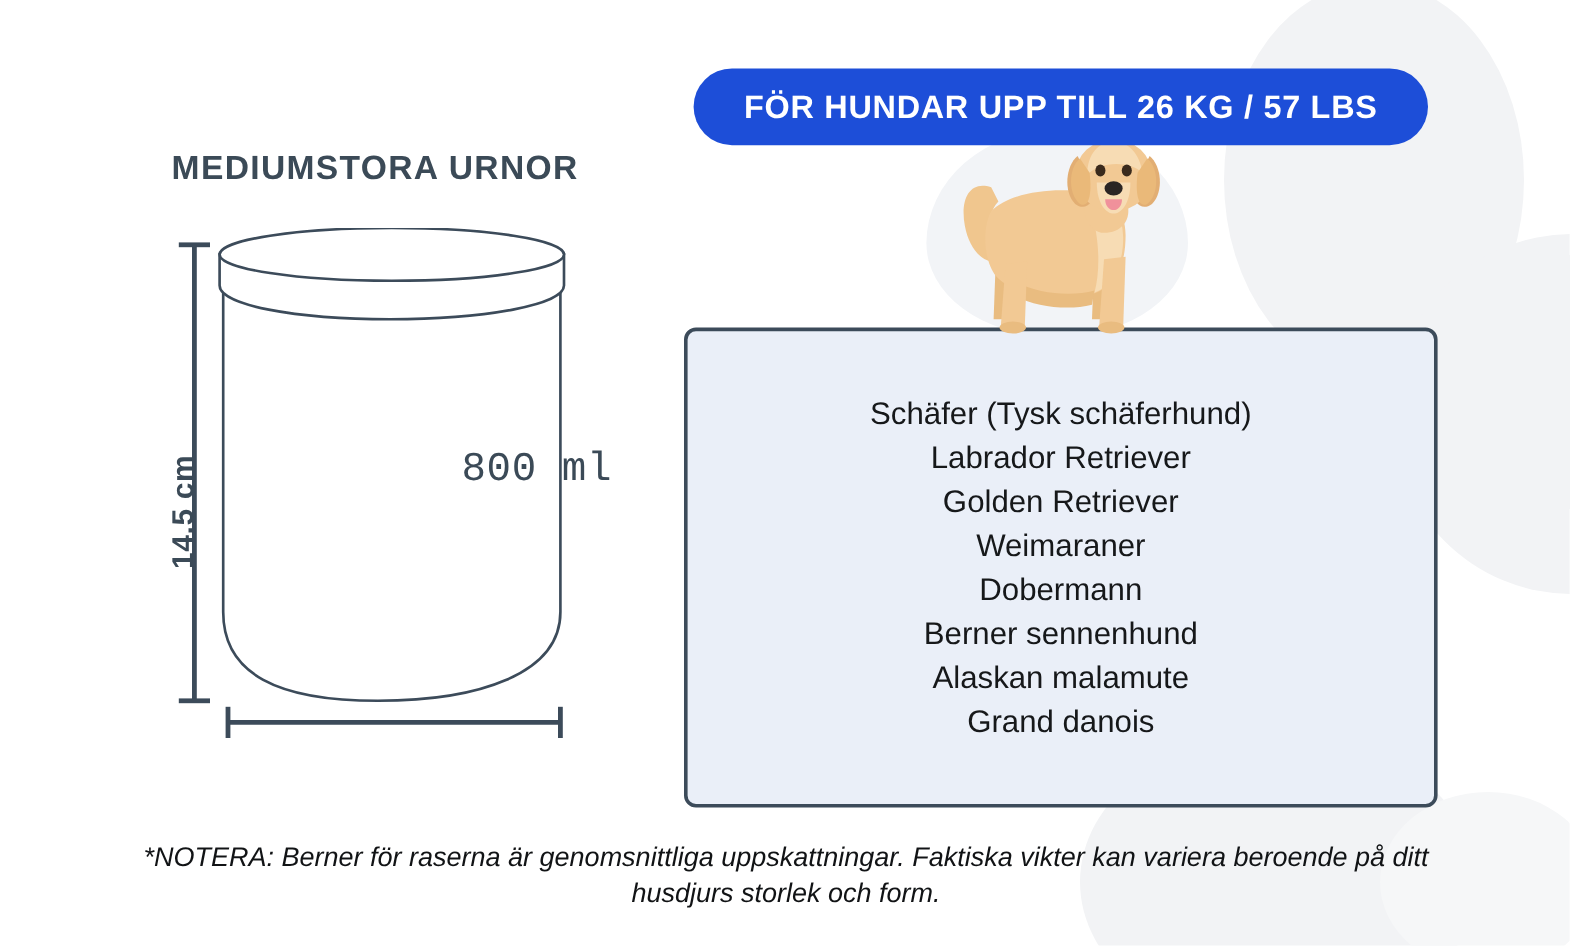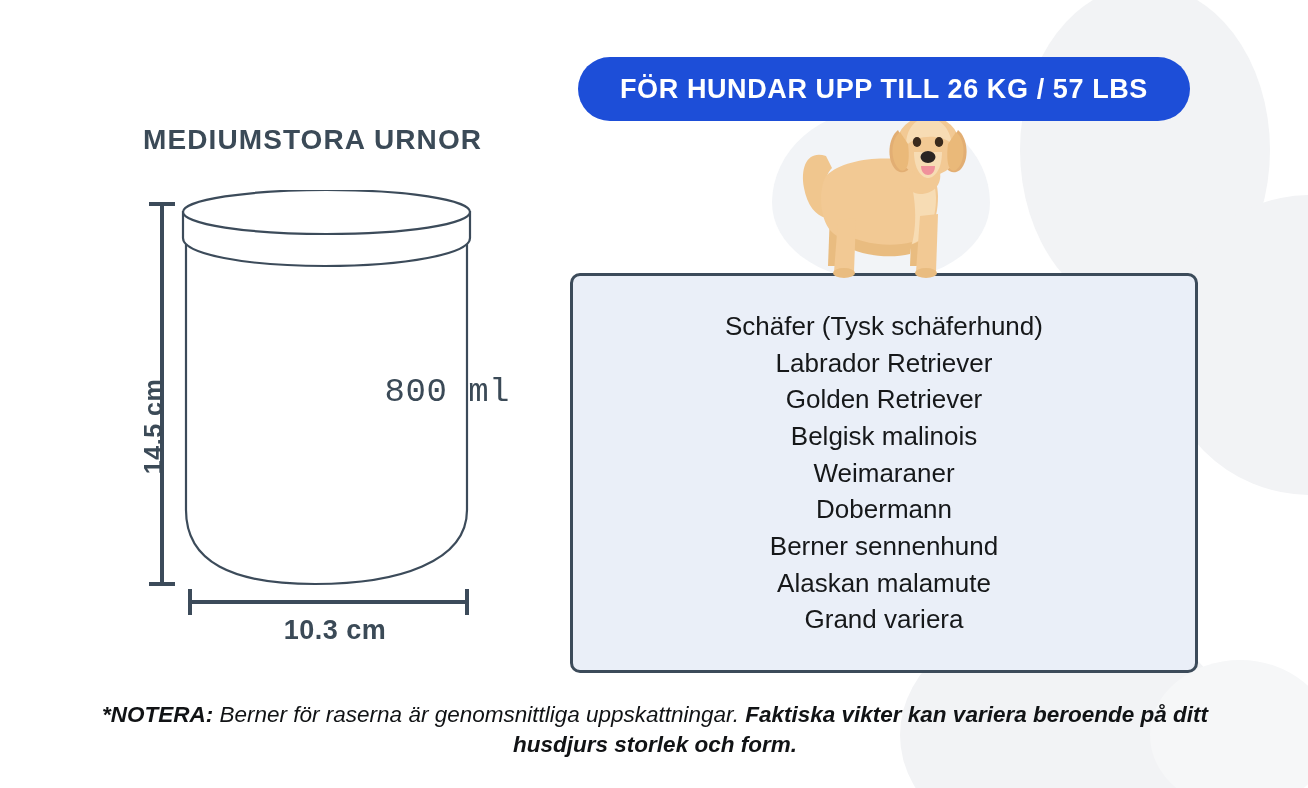--- a/index.html
+++ b/index.html
@@ -80,21 +80,21 @@
     font-size:26px;color:#16181a;line-height:1.41;text-align:center;
     white-space:nowrap;
   }
 
   .footnote{
     position:absolute;left:100px;top:700px;width:1110px;
     text-align:center;color:#111315;
     font-size:22.5px;line-height:1.35;font-style:italic;
     z-index:4;
   }
-  .footnote b{font-weight:700;font-style:italic;}
+  .footnote b{font-weight:400;font-style:italic;}
   .footnote .reg{font-weight:400;font-style:italic;}
 </style>
 </head>
 <body>
 
 <div id="stage">
 
   <div class="bg-layer">
     <div class="blob blob-a"></div>
     <div class="blob blob-b"></div>
@@ -132,21 +132,20 @@
                C 295 76, 360 64, 360 48
                L 360 22 Z" fill="#ffffff" stroke="#3c4b5a" stroke-width="2.2"></path>
       <ellipse cx="216.5" cy="22" rx="143.5" ry="22" fill="#ffffff" stroke="#3c4b5a" stroke-width="2.2"></ellipse>
     </svg>
 
     <div class="urn-text">
       <div>800 ml</div>
     </div>
 
     <div class="dim-v-label">14.5 cm</div>
-    <div class="dim-h-label">10.3 cm</div>
   </div>
 
   <div class="banner">
     <span class="banner-text">FÖR HUNDAR UPP TILL 26 KG / 57 LBS</span>
   </div>
 
   <svg class="dog-art" viewBox="0 0 200 178">
 
     <path d="M40 52 C22 46, 14 62, 18 84 C21 101, 30 112, 40 114
              C36 98, 36 74, 46 64 Z" fill="#f0c68e"></path>
@@ -193,25 +192,24 @@
     <path d="M135 62 C135 74, 149 74, 149 62 Z" fill="#f0919b"></path>
 
     <path d="M114 28 C104 36, 104 58, 114 66 C122 70, 124 56, 122 40 Z" fill="#eab979"></path>
     <path d="M170 28 C180 36, 180 58, 170 66 C162 70, 160 56, 162 40 Z" fill="#eab979"></path>
   </svg>
 
   <div class="breed-panel">
     <div class="breed-row">Schäfer (Tysk schäferhund)</div>
     <div class="breed-row">Labrador Retriever</div>
     <div class="breed-row">Golden Retriever</div>
-    <div class="breed-row">Belgisk malinois</div>
     <div class="breed-row">Weimaraner</div>
     <div class="breed-row">Dobermann</div>
     <div class="breed-row">Berner sennenhund</div>
     <div class="breed-row">Alaskan malamute</div>
-    <div class="breed-row">Grand variera</div>
+    <div class="breed-row">Grand danois</div>
   </div>
 
   <div class="footnote">
     <b>*NOTERA:</b><span class="reg"> Berner för raserna är genomsnittliga uppskattningar. </span><b>Faktiska vikter kan variera beroende på ditt husdjurs storlek och form.</b>
   </div>
 
 </div>
 
 </body></html>

